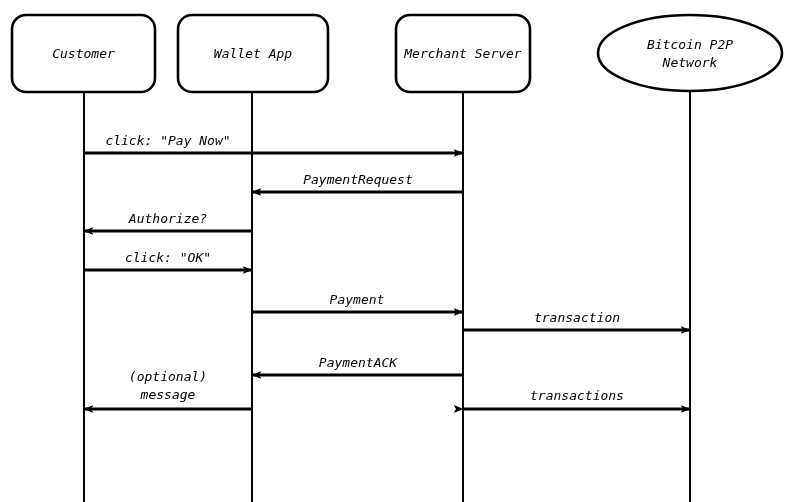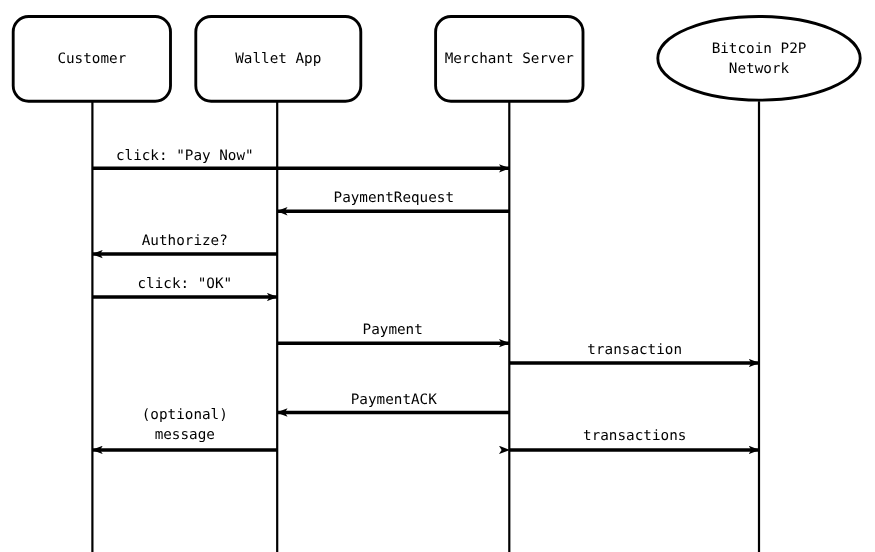--- a/index.html
+++ b/index.html
@@ -9,20 +9,21 @@
   }
   body {
     font-family: "DejaVu Sans Mono", "Liberation Mono", monospace;
   }
   #diagram-root {
     position: relative;
     width: 795px;
     height: 502px;
     background: #ffffff;
     overflow: hidden;
+    font-style: italic;
   }
   svg.diagram-canvas {
     position: absolute;
     top: 0;
     left: 0;
     width: 795px;
     height: 502px;
     display: block;
   }
   .node-shape {

